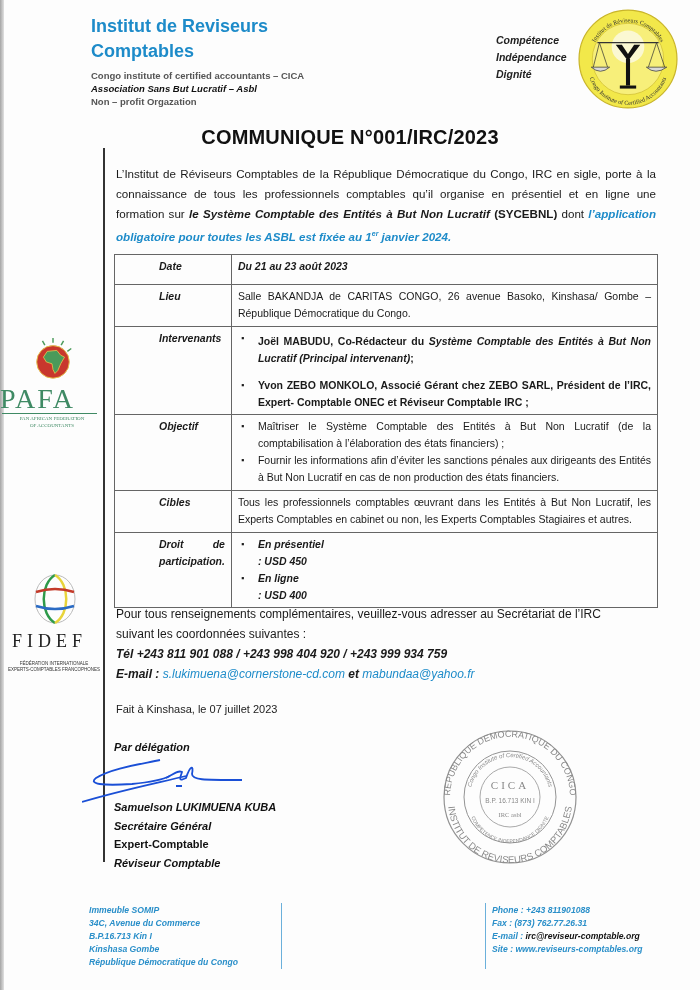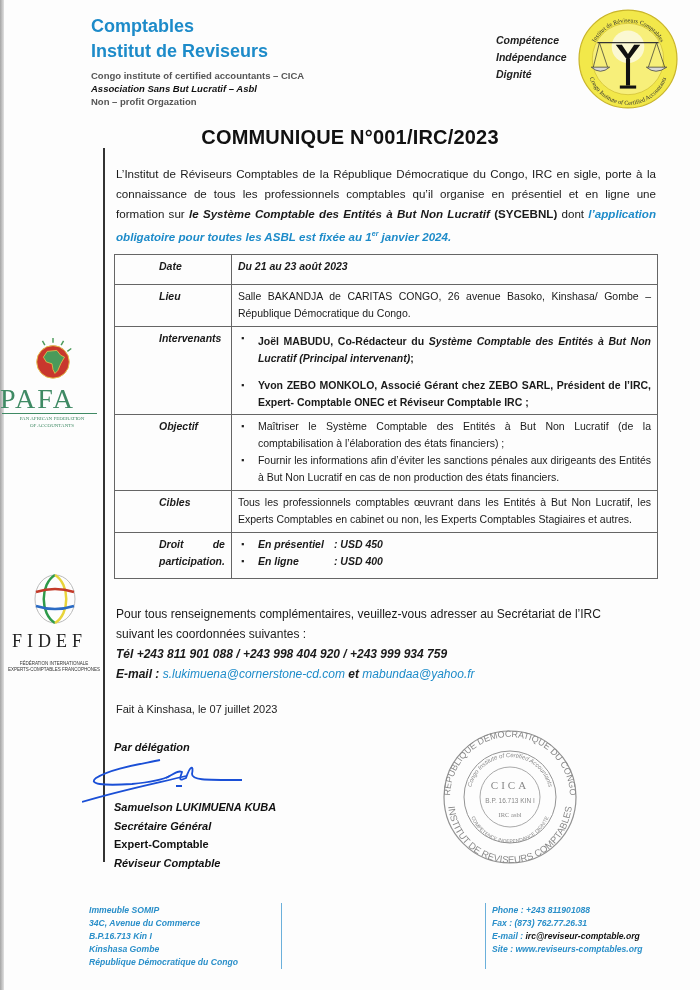--- a/index.html
+++ b/index.html
@@ -41,21 +41,21 @@
   .info-table td { border: 1px solid #666; vertical-align: top; padding: 3px 6px; line-height: 17px; }
   .info-table td.lbl { width: 107px; font-weight: bold; font-style: italic; padding-left: 44px; }
   .jst-row { display: flex; justify-content: space-between; }
   .info-table .bold-it { font-weight: bold; font-style: italic; }
   .info-table .b { font-weight: bold; }
   .info-table .it { font-style: italic; }
   .info-table ul { list-style: none; }
   .info-table li { position: relative; padding-left: 20px; text-align: justify; }
   .info-table li::before { content: "\25AA"; position: absolute; left: 3px; top: 0; font-size: 9px; }
   .info-table .gap { margin-top: 10px; }
-  .fee-row { display: flex; }
+  .fee-row { display: flex; flex-direction: column; }
   .fee-row .k { width: 76px; }
 
   
   .contact { position: absolute; left: 116px; top: 604px; width: 550px; font-size: 12px; line-height: 20px; color: #1a1a1a; }
   .contact .tel { font-weight: bold; font-style: italic; }
   .contact .em-lbl { font-weight: bold; font-style: italic; }
   .contact .link { color: #1d8bc9; font-style: italic; }
   .made { position: absolute; left: 116px; top: 703px; font-size: 11px; color: #222; }
 
   .sig-block { position: absolute; left: 114px; top: 738px; font-size: 11px; font-weight: bold; font-style: italic; color: #111; line-height: 19px; }
@@ -72,22 +72,22 @@
   .foot .dark { color: #111; margin-top: 46px; }
   .foot-div { position: absolute; top: 903px; width: 1px; height: 66px; background: #6bb0db; }
 </style>
 </head>
 <body>
 
 <div class="page">
   <div class="left-edge"></div>
 
   <div class="org-title">
+    <div>Institut de Reviseurs</div>
     <div>Comptables</div>
-    <div>Institut de Reviseurs</div>
   </div>
   <div class="org-sub">
     <div>Congo institute of certified accountants – CICA</div>
     <div class="it">Association Sans But Lucratif – Asbl</div>
     <div>Non – profit Orgazation</div>
   </div>
   <div class="motto">
     <div>Compétence</div>
     <div>Indépendance</div>
     <div>Dignité</div>

